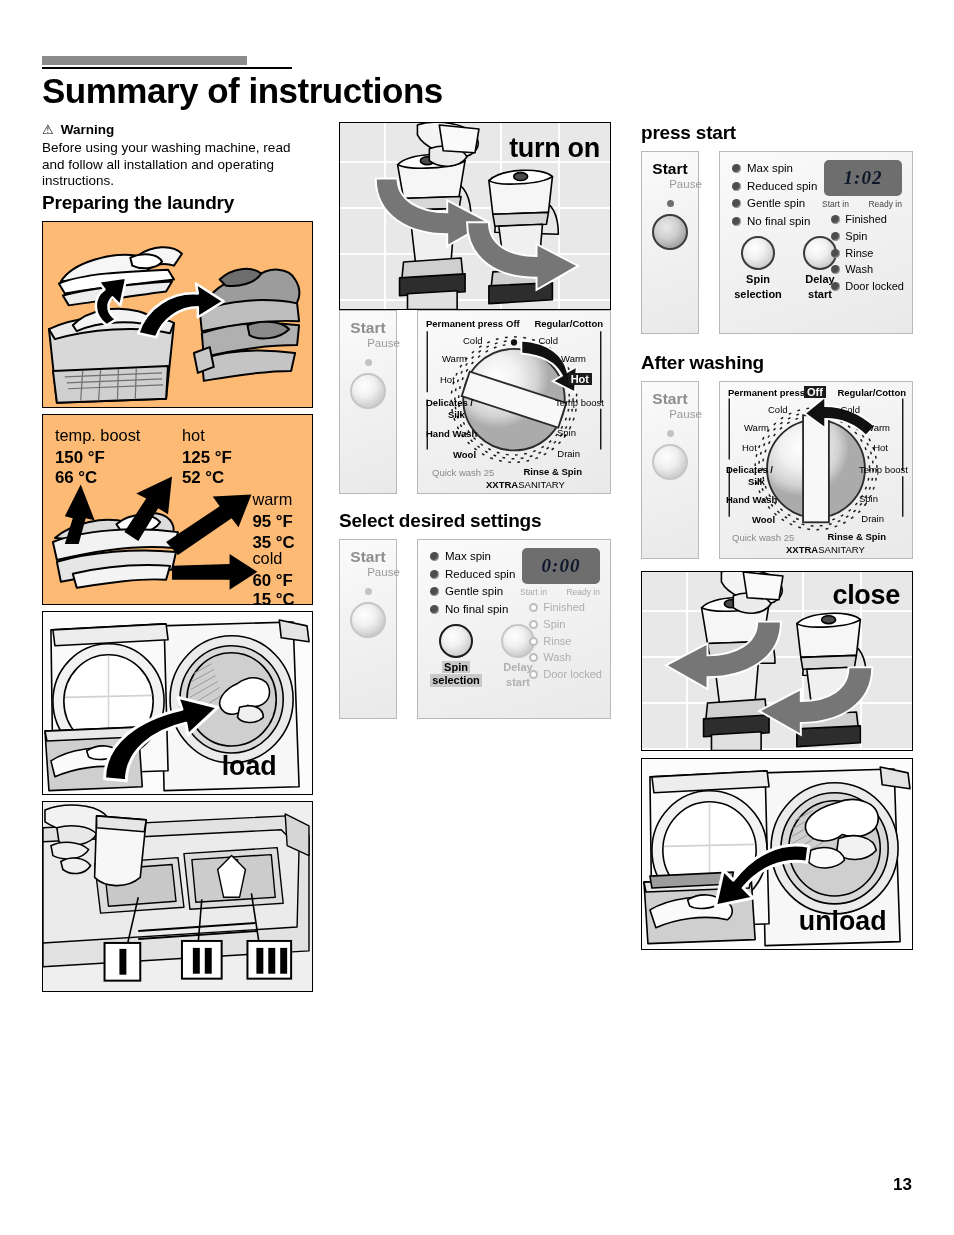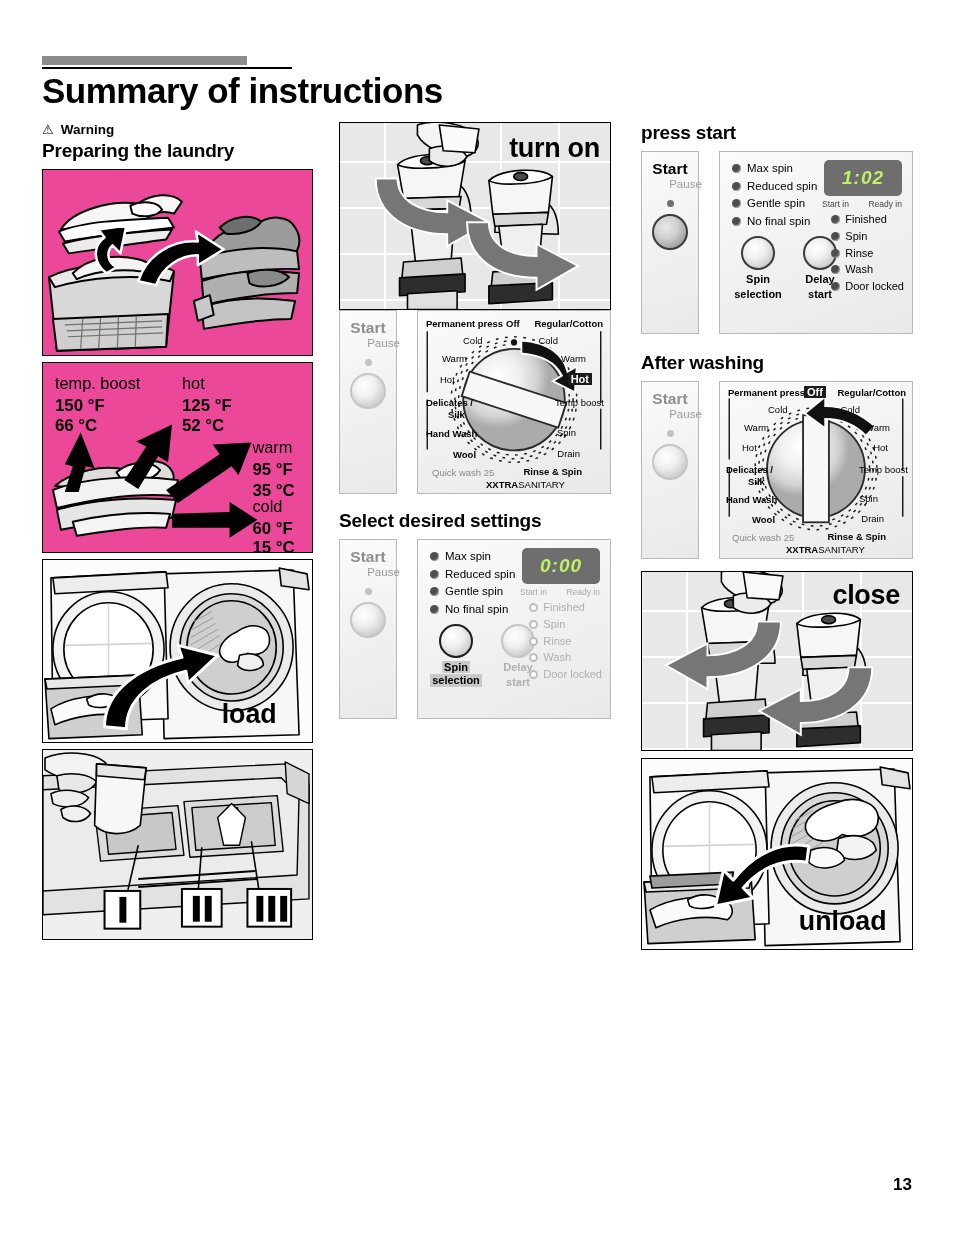--- a/index.html
+++ b/index.html
@@ -33,21 +33,21 @@
   h2.sec {
     font-size:19px; font-weight:bold; margin:0 0 7px 0; line-height:1.17;
     letter-spacing:-0.2px;
   }
   .warn-row { display:flex; align-items:center; gap:7px; margin:0 0 3px 0; }
   .warn-tri { font-size:13px; line-height:1; }
   .warn-lbl { font-size:13.5px; font-weight:bold; }
   .warn-body { font-size:13.5px; line-height:1.23; margin:0; }
 
   
-  .fig { border:1.4px solid #000; background:#ec4899; position:relative; overflow:hidden; }
+  .fig { border:1.4px solid #000; background:#fdba74; position:relative; overflow:hidden; }
   .fig-cap {
     position:absolute; font-size:27px; font-weight:bold; letter-spacing:-0.3px;
     color:#000;
   }
 
   
   .tile-bg {
     position:absolute; inset:0;
     background:
       repeating-linear-gradient(to right,  #fff 0 0, #e8e8e8 0 0),
@@ -90,22 +90,22 @@
   .led.hollow { background:#fff; border:2px solid #8d8d8d; width:9px; height:9px; }
   .led.hollow.dim { border-color:#bdbdbd; }
   .txt-dim { color:#aeaeae; }
 
   .display {
     position:absolute; right:10px; top:8px;
     width:78px; height:36px; border-radius:5px; background:#6e6e6e;
     display:flex; align-items:center; justify-content:center;
   }
   .display span {
-    font-family:Liberation Sans, sans-serif;
-    font-size:19px; font-weight:bold; font-style:italic; color:#bef264; letter-spacing:1px;
+    font-family:Liberation Serif, serif;
+    font-size:19px; font-weight:bold; font-style:italic; color:#0f172a; letter-spacing:1px;
   }
   .disp-sub { position:absolute; right:10px; top:47px; width:80px; display:flex;
               justify-content:space-between; font-size:8.5px; color:#444; }
   .disp-sub.dim span { color:#a8a8a8; }
   .stage-list { position:absolute; right:8px; top:59px; margin:0; padding:0; list-style:none; }
   .stage-list li { display:flex; align-items:center; gap:5px; font-size:11px; line-height:1.52; }
 
   .btn-row { display:flex; gap:10px; margin-top:4px; }
   .btn-cell { width:52px; text-align:center; }
   .btn-cell .cap { font-size:11px; font-weight:bold; line-height:1.12; margin-top:3px; }
@@ -137,20 +137,21 @@
     <div class="rule-thin"></div>
   </div>
   <h1 class="page-title">Summary of instructions</h1>
 
   <div class="col col-left">
 
     <div class="warn-row">
       <span class="warn-tri">⚠</span>
       <span class="warn-lbl">Warning</span>
     </div>
+    <p class="warn-body">Before using your washing machine, read and follow all installation and operating instructions.</p>
 
     <h2 class="sec" style="margin-top:2px;">Preparing the laundry</h2>
 
     <div class="fig" style="width:271px;height:187px;">
       <svg class="ill" viewBox="0 0 271 187">
 
         <g stroke="#000" stroke-width="2" stroke-linejoin="round">
           <path d="M18 60 C30 40 70 30 95 34 C110 24 130 22 140 32 L132 44 C120 40 108 44 104 50 Z" fill="#f6f6f6"></path>
           <path d="M16 62 C40 52 80 50 126 48 L132 58 C100 62 56 66 22 72 Z" fill="#ffffff"></path>
           <path d="M20 74 C52 66 96 62 130 60 L124 70 C92 74 54 80 26 84 Z" fill="#ececec"></path>

